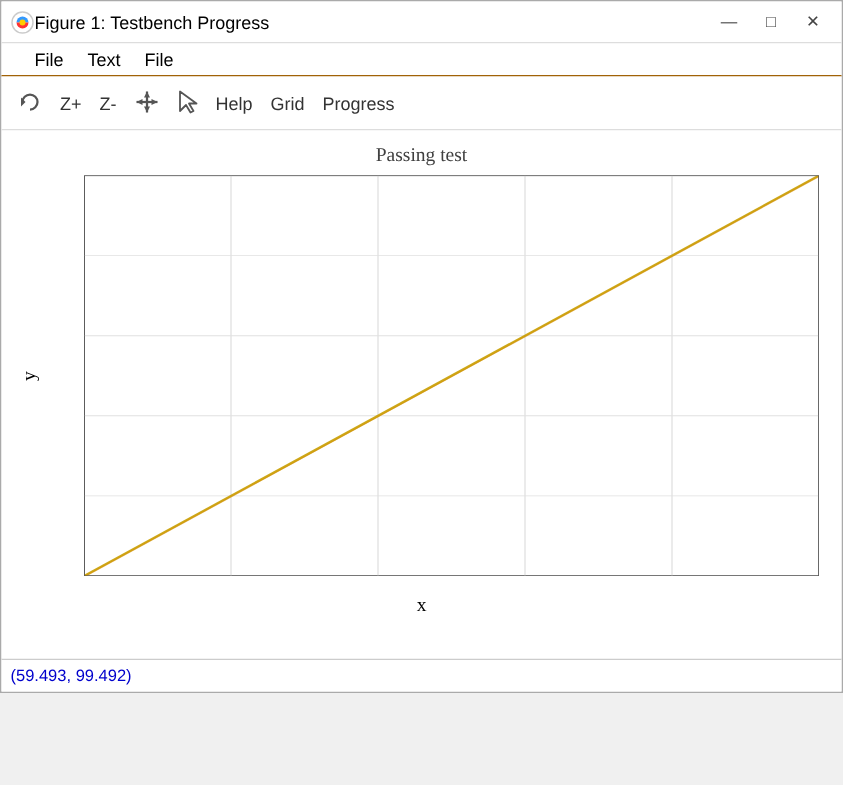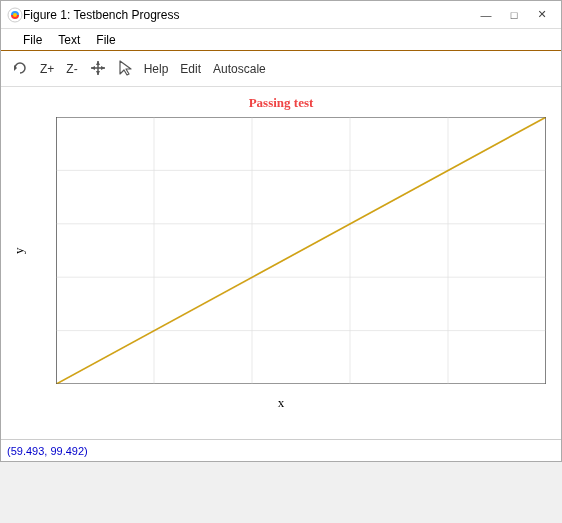--- a/index.html
+++ b/index.html
@@ -104,22 +104,22 @@
     .plot-container {
       flex: 1;
       position: relative;
       background: #fff;
       overflow: hidden;
     }
 
     .plot-title {
       text-align: center;
       font-size: 13px;
-      font-weight: bold;
-      color: #ef4444;
+      font-weight: normal;
+      color: #404040;
       padding-top: 8px;
       font-family: 'Times New Roman', serif;
     }
 
     .plot-area {
       position: absolute;
       left: 55px;
       top: 30px;
       right: 15px;
       bottom: 55px;
@@ -241,25 +241,25 @@
           <polygon points="2,1 2,14 6,10 9,15 11,14 8,9 13,9" fill="none" stroke="#555" stroke-width="1.2" stroke-linejoin="round"></polygon>
         </svg>
       </span>
     </button>
 
     <button class="toolbar-btn">
       <span>Help</span>
     </button>
 
     <button class="toolbar-btn">
-      <span>Edit</span>
-    </button>
-
-    <button class="toolbar-btn">
-      <span>Autoscale</span>
+      <span>Grid</span>
+    </button>
+
+    <button class="toolbar-btn">
+      <span>Progress</span>
     </button>
   </div>
 
   <div class="plot-container">
 
     <div class="plot-title">Passing test</div>
 
     <div class="axis-label-y">y</div>
 
     <div class="plot-area">

